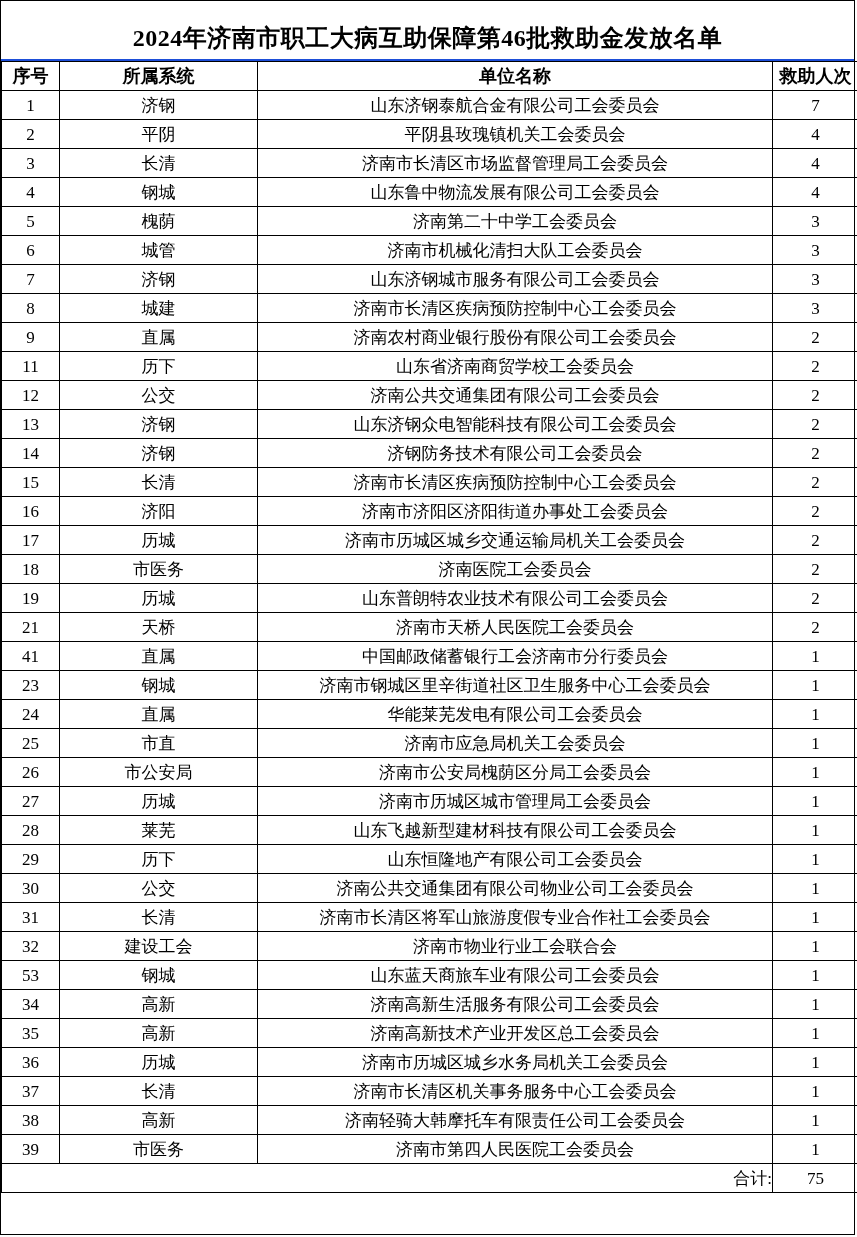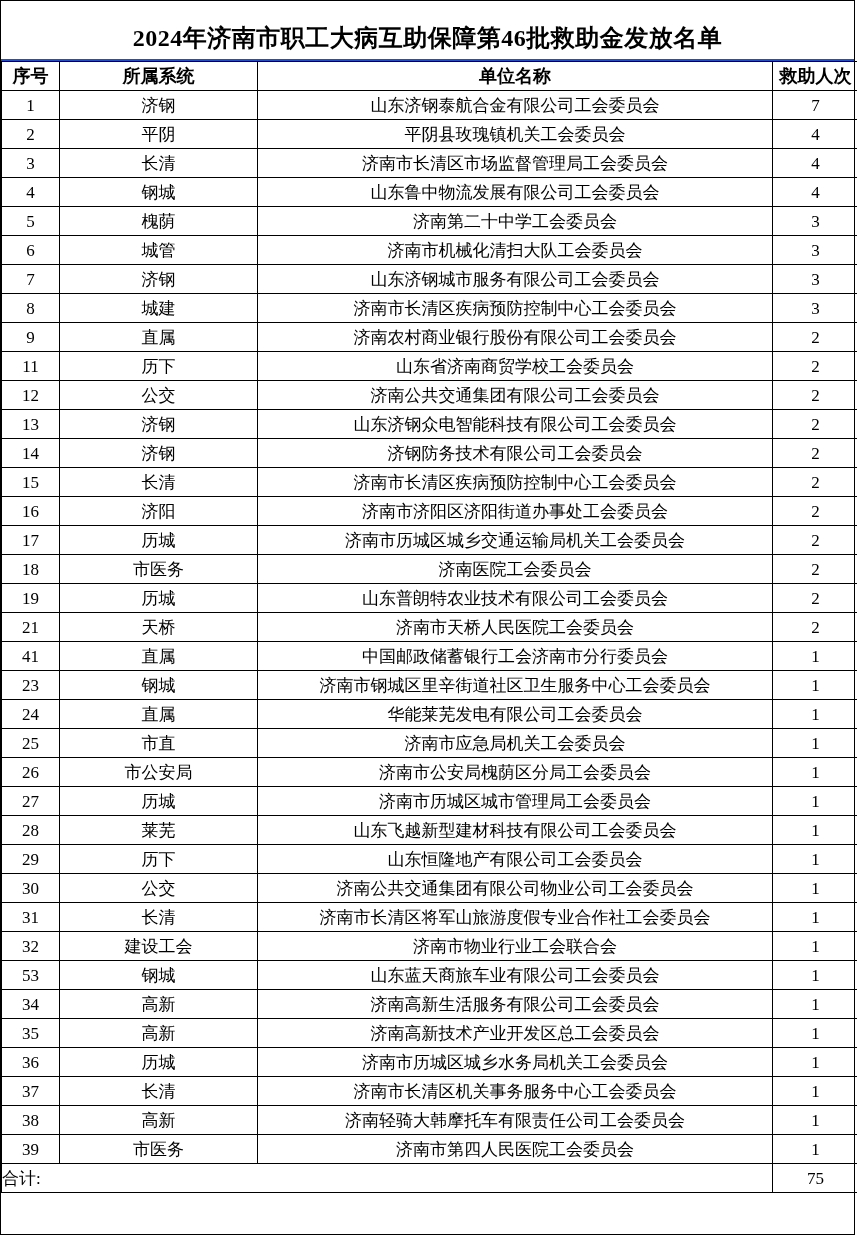--- a/index.html
+++ b/index.html
@@ -58,21 +58,21 @@
   col.c-unit { width: 515px; }
   col.c-cnt  { width: 86px;  }
   td.c-no, td.c-cnt, td.c-sys {
     text-align: center;
   }
   td.c-unit {
     text-align: center;
     padding-left: 7px;
   }
   tr.total-row td.total-label {
-    text-align: left;
+    text-align: right;
     font-size: 17px;
   }
 </style>
 </head>
 <body>
 
 <div class="sheet">
   <div class="doc-title">2024年济南市职工大病互助保障第46批救助金发放名单</div>
   <table class="aid-table">
     <colgroup>

